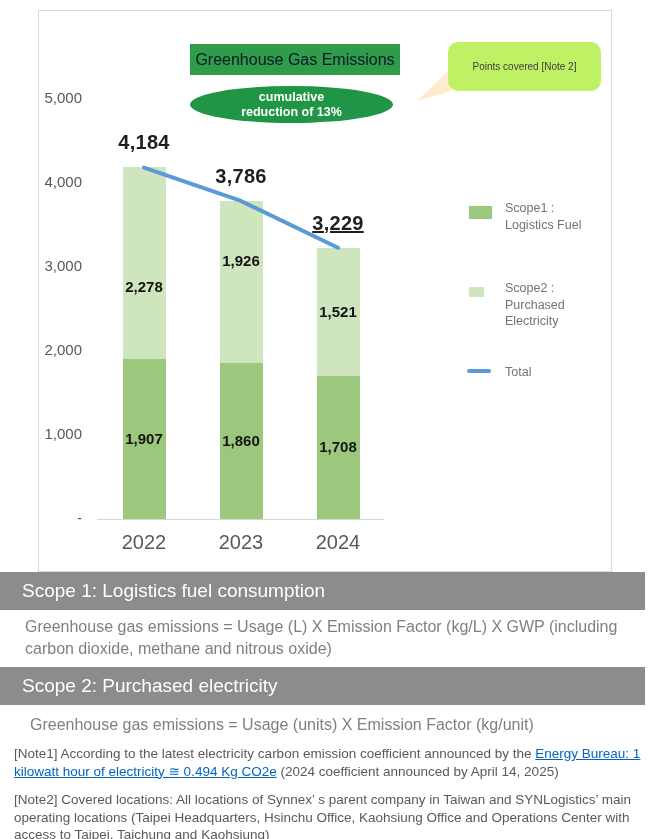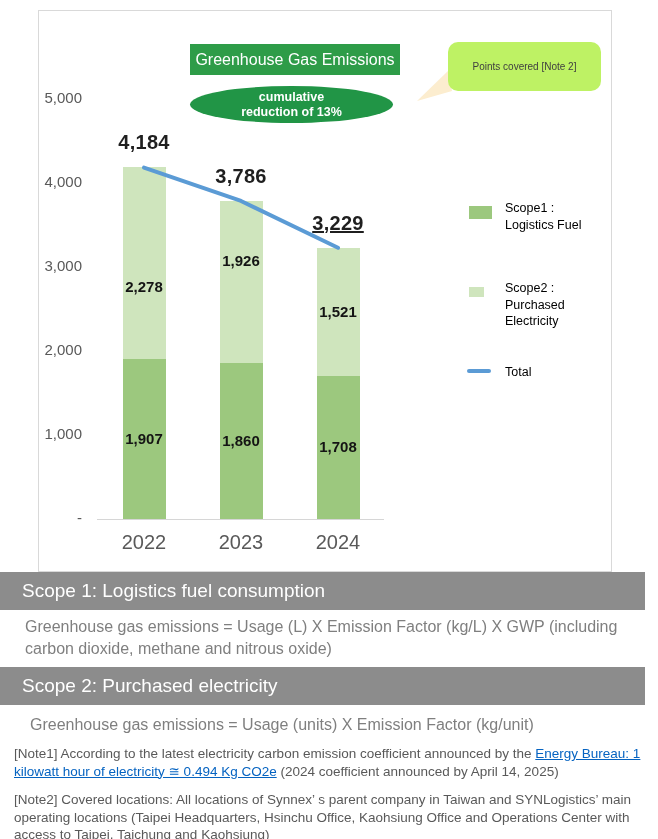--- a/index.html
+++ b/index.html
@@ -13,34 +13,34 @@
   #plot-layer{left:0; top:0; width:574px; height:570px; z-index:1;}
   #plot-layer div{position:absolute;}
   .ytick{font-size:15px; color:#595959;}
   .seglabel{font-weight:700; font-size:15px; color:#141414; text-align:center;}
   .totlabel{font-weight:700; font-size:20px; color:#1f1f1f; text-align:center; letter-spacing:.3px;}
   .xlabel{font-size:20px; color:#595959; text-align:center;}
   #overlay-svg{left:0; top:0; width:658px; height:839px; z-index:2; pointer-events:none;}
   
   #title-banner{
     left:190px; top:44px; width:210px; height:31px; background:#2E9C48;
-    color:#ffffff; font-size:16px; line-height:31px; text-align:center; z-index:3;
+    color:#0f172a; font-size:16px; line-height:31px; text-align:center; z-index:3;
   }
   #badge-oval{
     left:190px; top:86px; width:203px; height:37px; background:#219546; border-radius:50%;
     color:#ffffff; font-size:12.5px; font-weight:700; line-height:15px; text-align:center;
     display:flex; align-items:center; justify-content:center; padding:0 40px; box-sizing:border-box; z-index:3;
   }
   #callout-box{
     left:448px; top:42px; width:153px; height:49px; background:#bef264; border-radius:10px;
     color:#404040; font-size:10px; line-height:20px; text-align:center;
     display:flex; align-items:center; justify-content:center; padding:0 8px; box-sizing:border-box; z-index:3;
   }
   
-  .legend-label{font-size:12.5px; color:#000000; line-height:16.5px; z-index:3;}
+  .legend-label{font-size:12.5px; color:#737373; line-height:16.5px; z-index:3;}
   #legend-swatch-1{left:469px; top:206px; width:23px; height:13px; z-index:3;}
   #legend-label-1{left:505px; top:200px; width:80px;}
   #legend-swatch-2{left:469px; top:287px; width:15px; height:10px; z-index:3;}
   #legend-label-2{left:505px; top:280px; width:80px;}
   #legend-swatch-3{left:467px; top:369px; width:24px; height:4px; border-radius:2px; z-index:3;}
   #legend-label-3{left:505px; top:364px; width:80px;}
   #unit-label{left:400px; top:486px; width:155px; font-size:18px; color:#1a1a1a; line-height:25px; z-index:3;}
   
   .section-bar{
     left:0; width:645px; height:38px; background:#8C8C8C; color:#ffffff;

